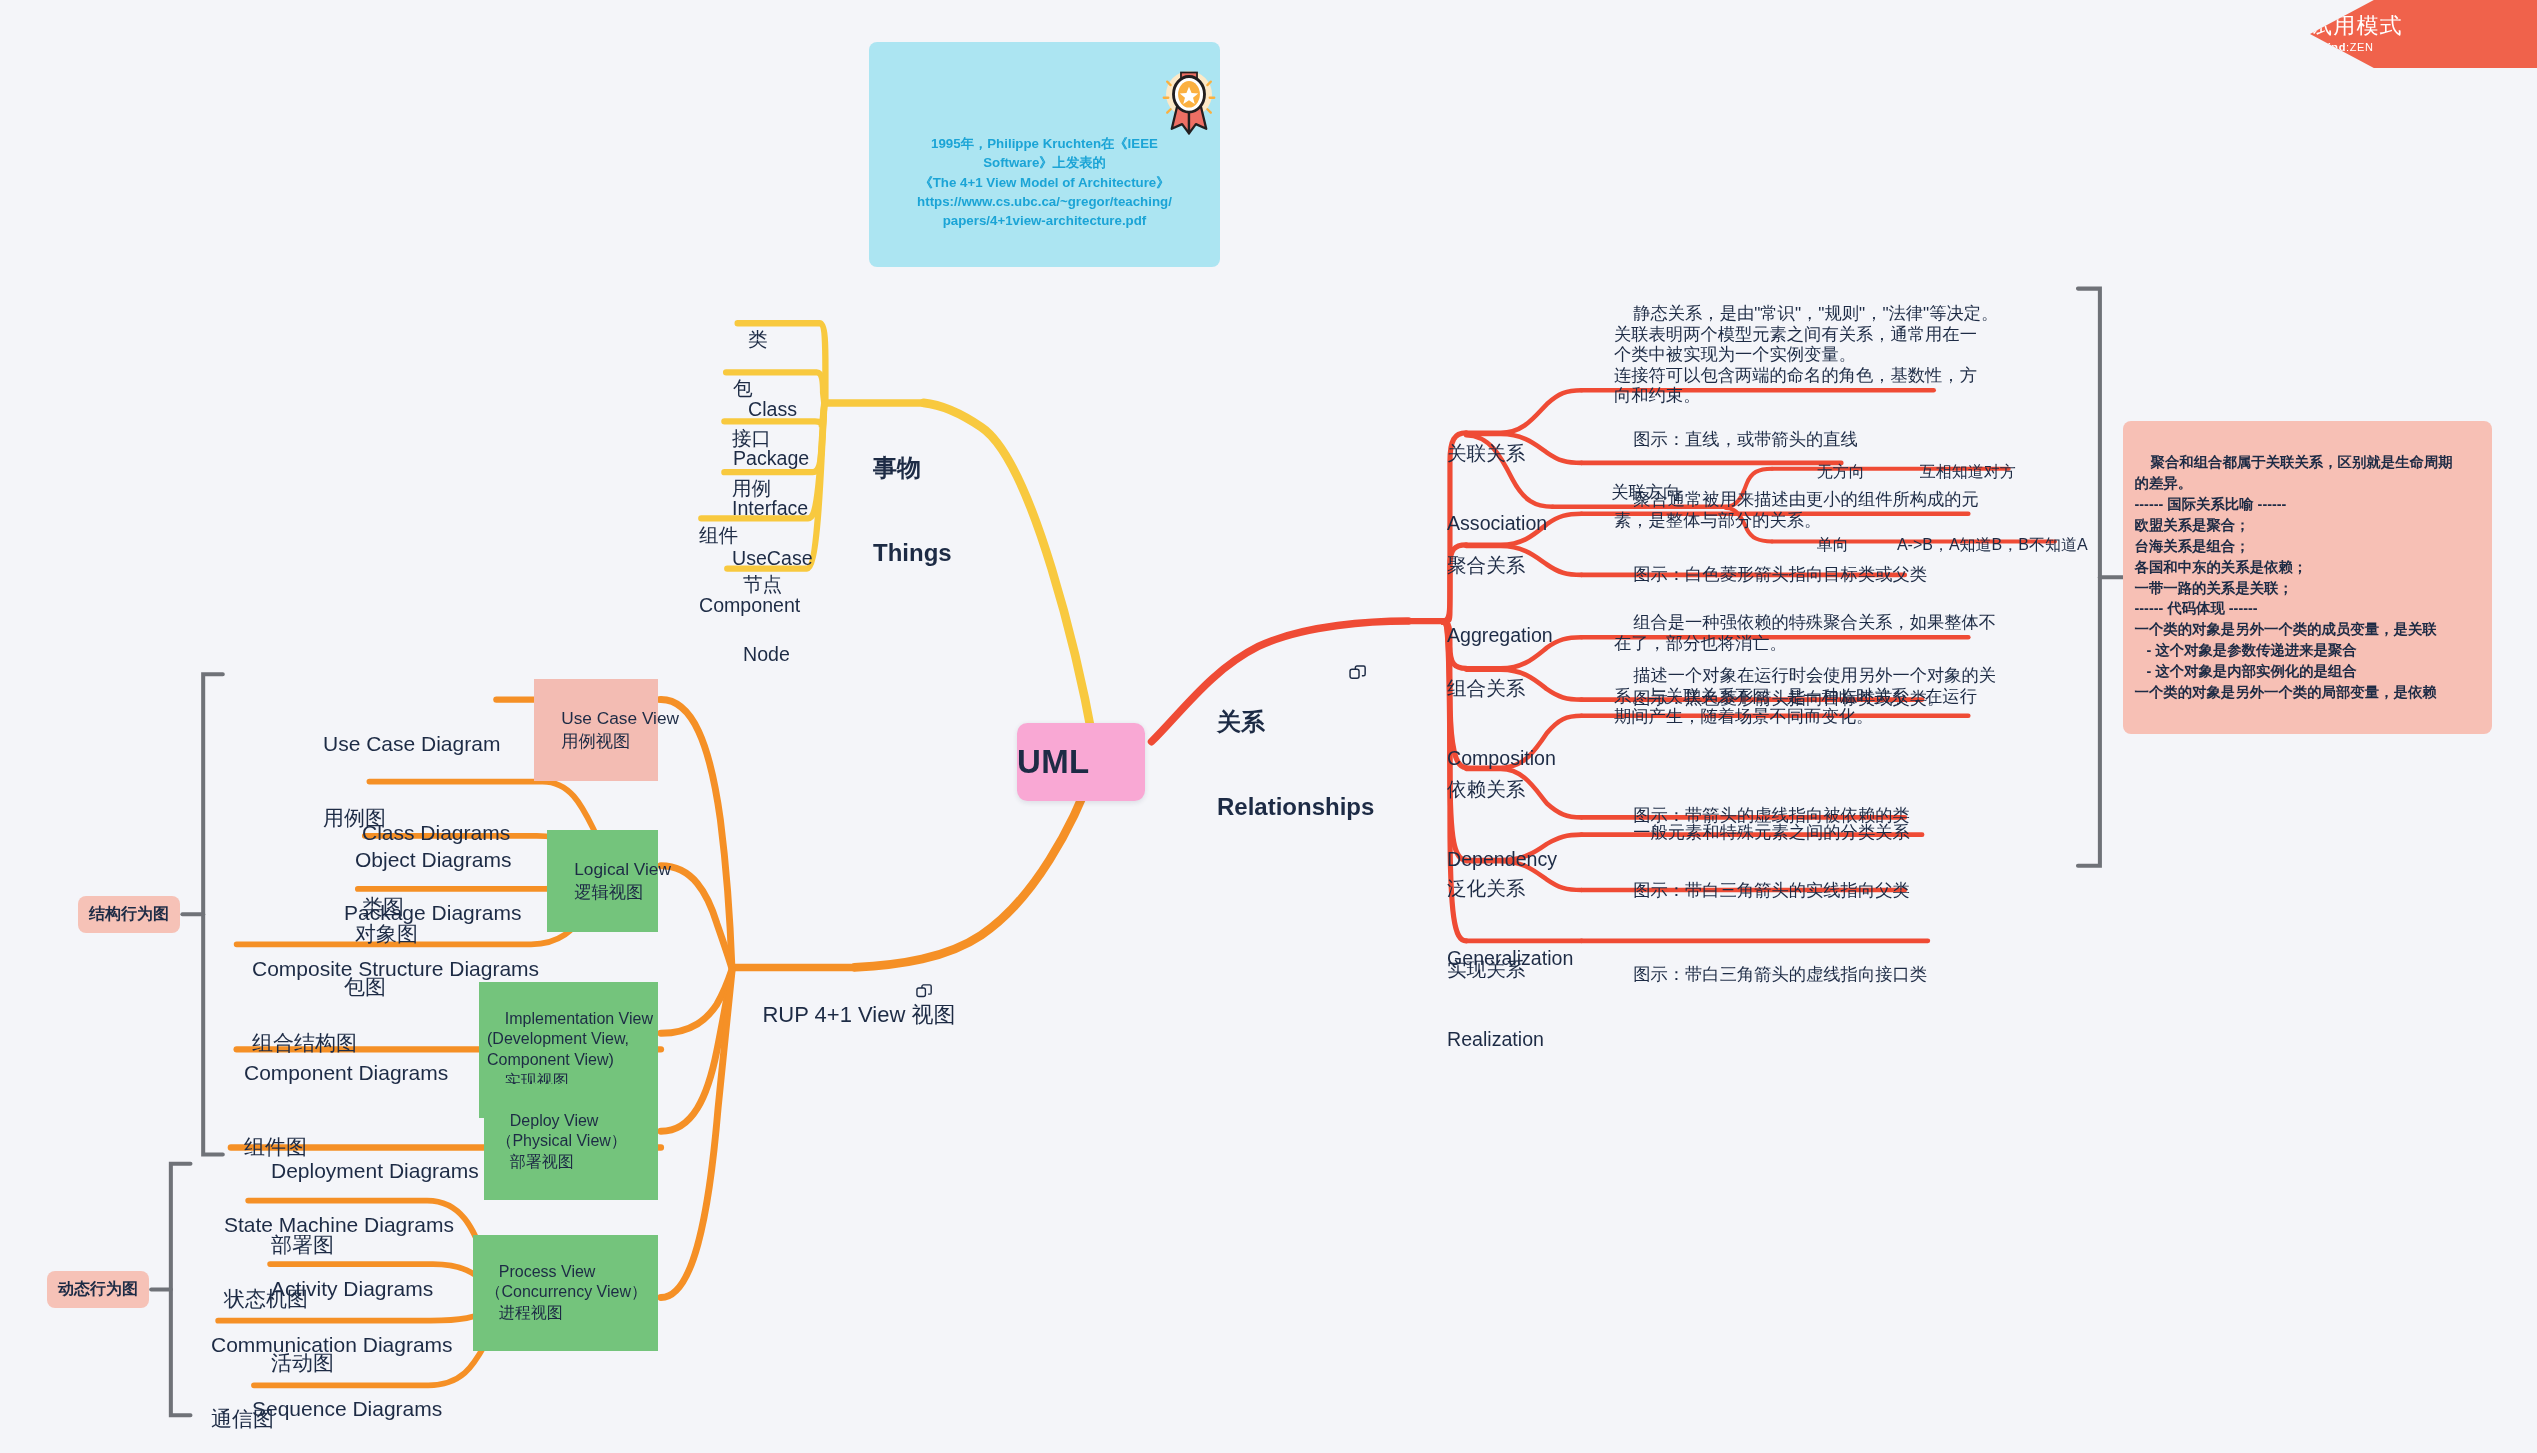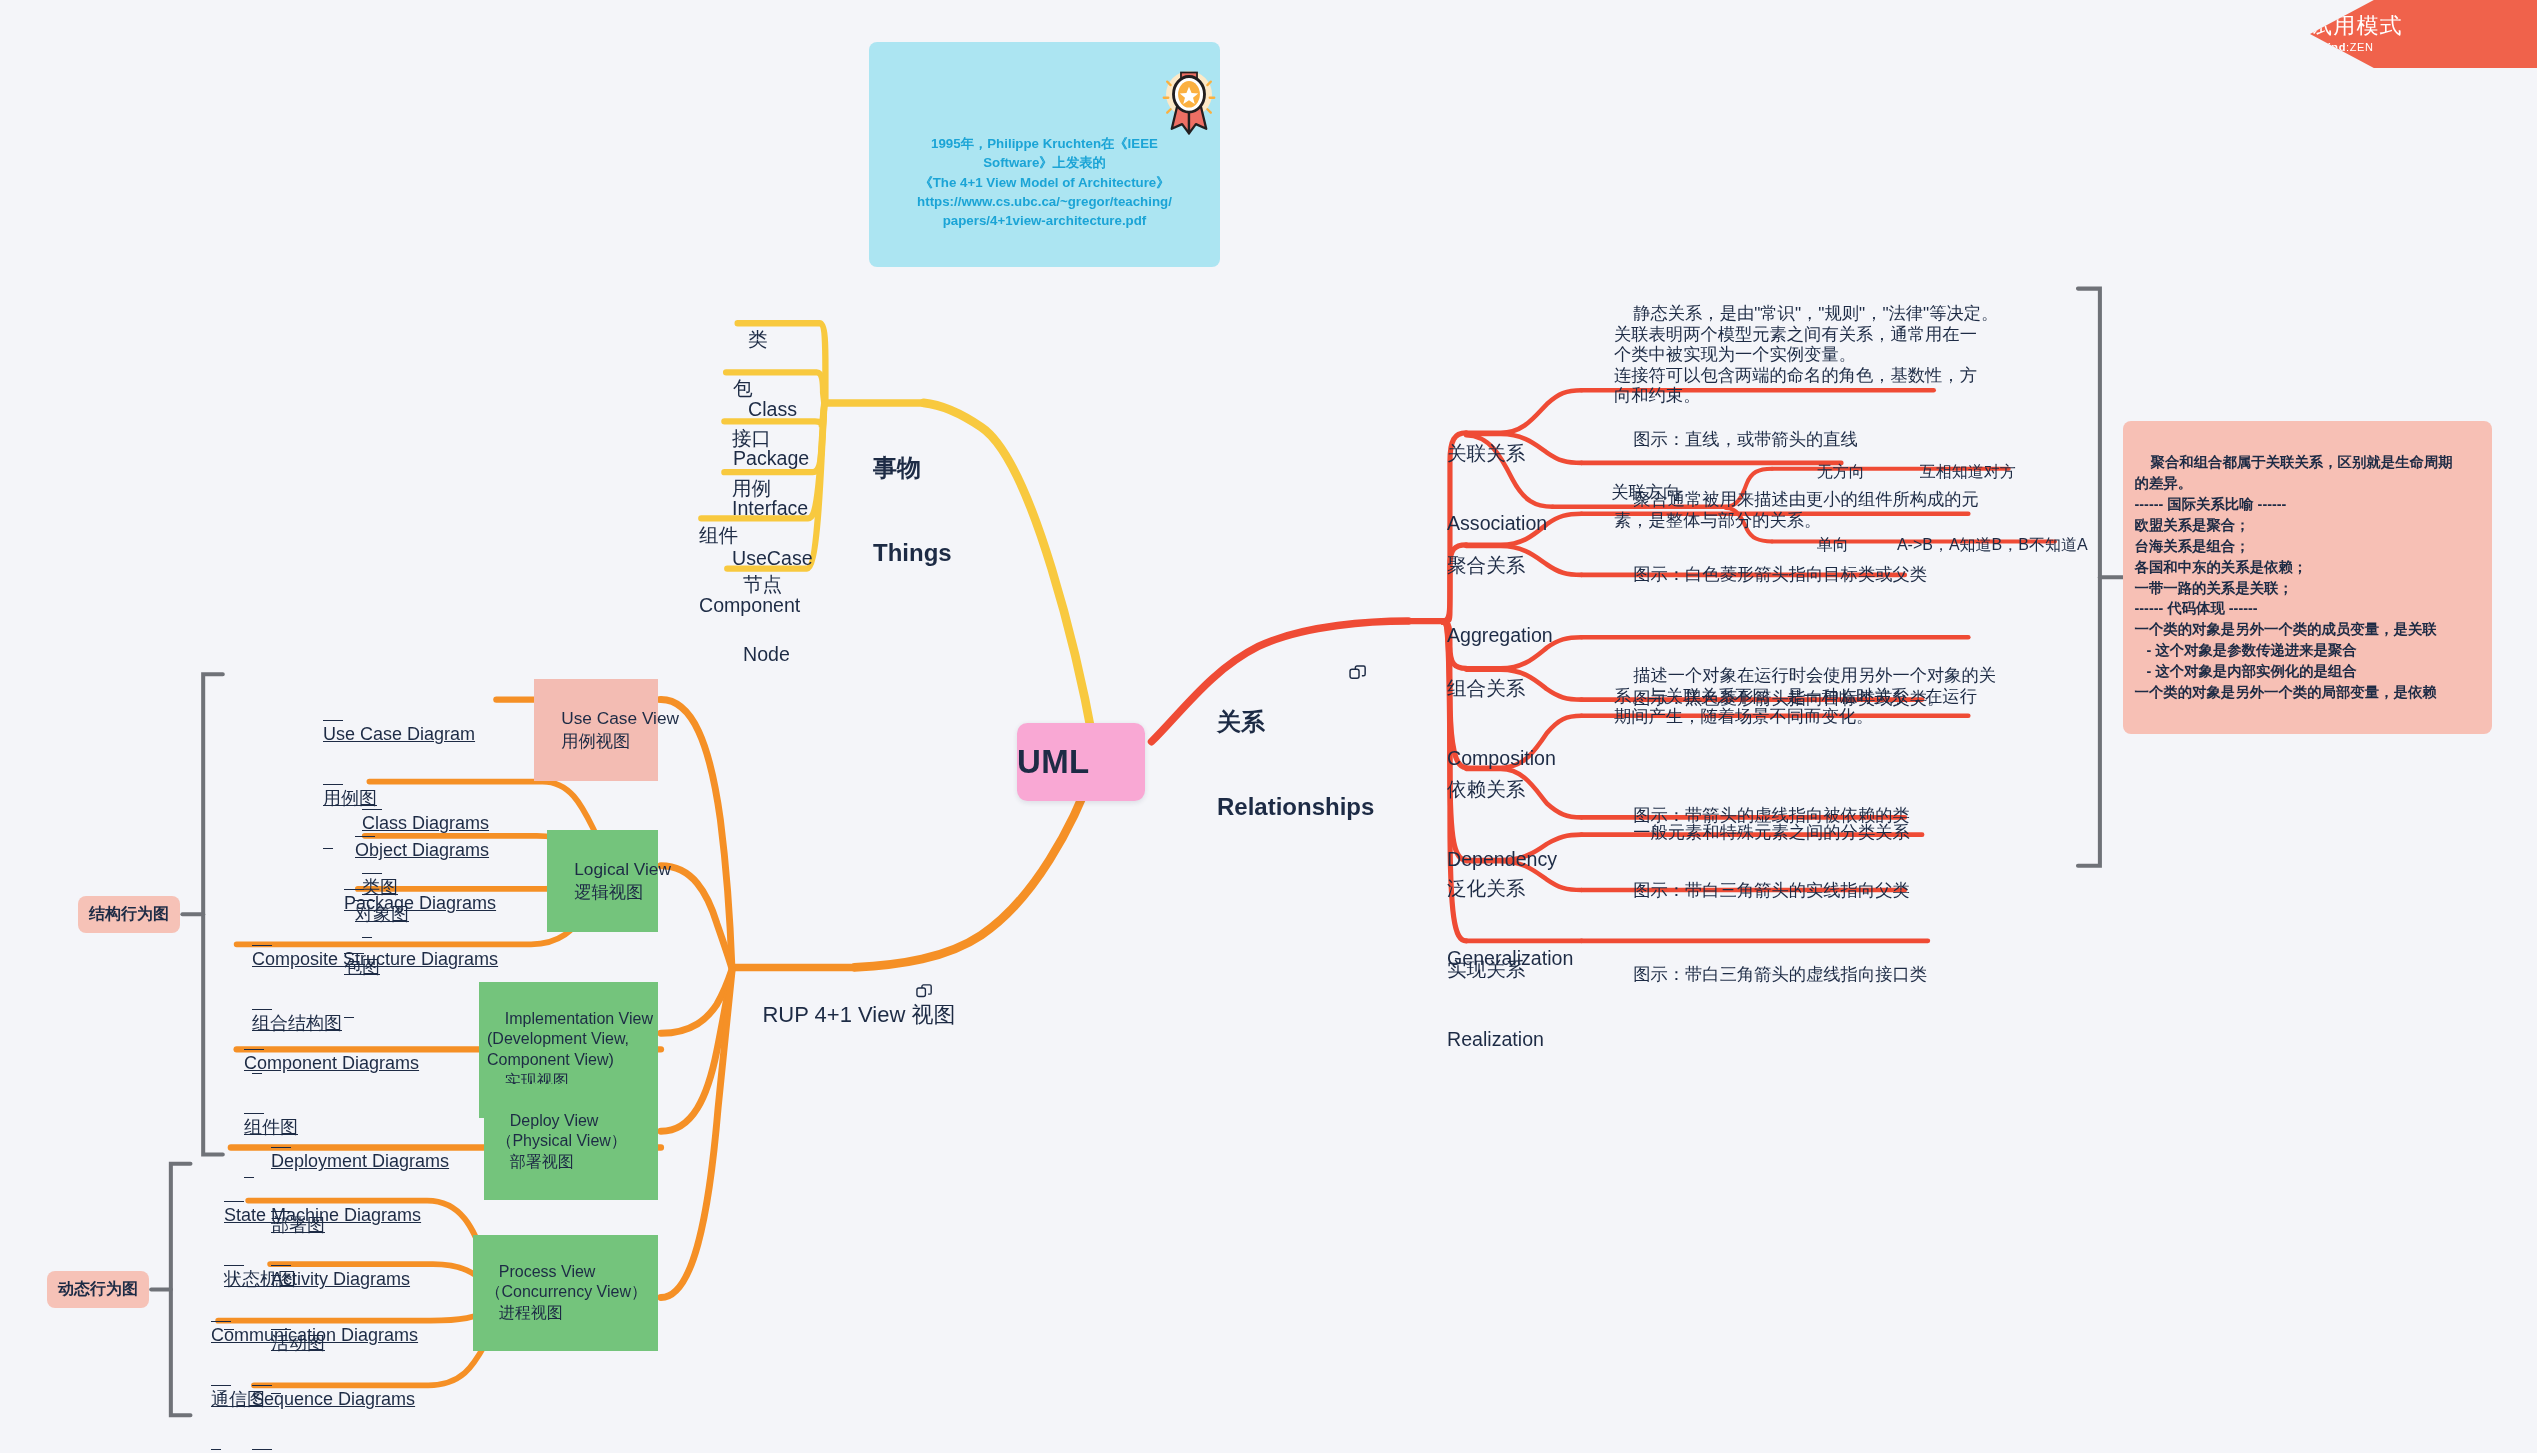--- a/index.html
+++ b/index.html
@@ -24,21 +24,21 @@
     display:flex; align-items:center; justify-content:flex-start;
     font-weight:bold; letter-spacing:0.3px;
   }
 
   
   .main-topic { font-size:24px; font-weight:bold; }
   .main-topic .l2 { font-weight:bold; }
 
   
   .sub { font-size:19.6px; }
-  .sub-sm { font-size:18px;text-decoration:underline; }
+  .sub-sm { font-size:21px; }
   .leaf { font-size:17.3px; }
   .leaf-sm { font-size:16px; }
 
   
   .box { position:absolute; padding:5.8px 8px; line-height:1.3; white-space:pre; }
   .box-pink { background:#f3bcb3; }
   .box-green { background:#74c47c; }
   .box-note {
     background:#ace5f2; border-radius:8px; text-align:center;
     color:#1ba4d6; font-weight:bold; line-height:1.45;
@@ -287,20 +287,24 @@
 素，是整体与部分的关系。</span>
   </div>
   <div class="node leaf" style="left:1614px;top:544px;">
     <span>图示：白色菱形箭头指向目标类或父类</span>
   </div>
 
   <div class="node sub" style="left:1447px;top:631px;">
     <span class="l1">组合关系</span>
     <span class="l2">Composition</span>
   </div>
+  <div class="node leaf" style="left:1614px;top:592px;">
+    <span>组合是一种强依赖的特殊聚合关系，如果整体不
+在了，部分也将消亡。</span>
+  </div>
   <div class="node leaf" style="left:1614px;top:668px;">
     <span>图示：黑色菱形箭头指向目标类或父类。</span>
   </div>
 
   <div class="node sub" style="left:1447px;top:732px;">
     <span class="l1">依赖关系</span>
     <span class="l2">Dependency</span>
   </div>
   <div class="node leaf" style="left:1614px;top:645px;">
     <span>描述一个对象在运行时会使用另外一个对象的关

